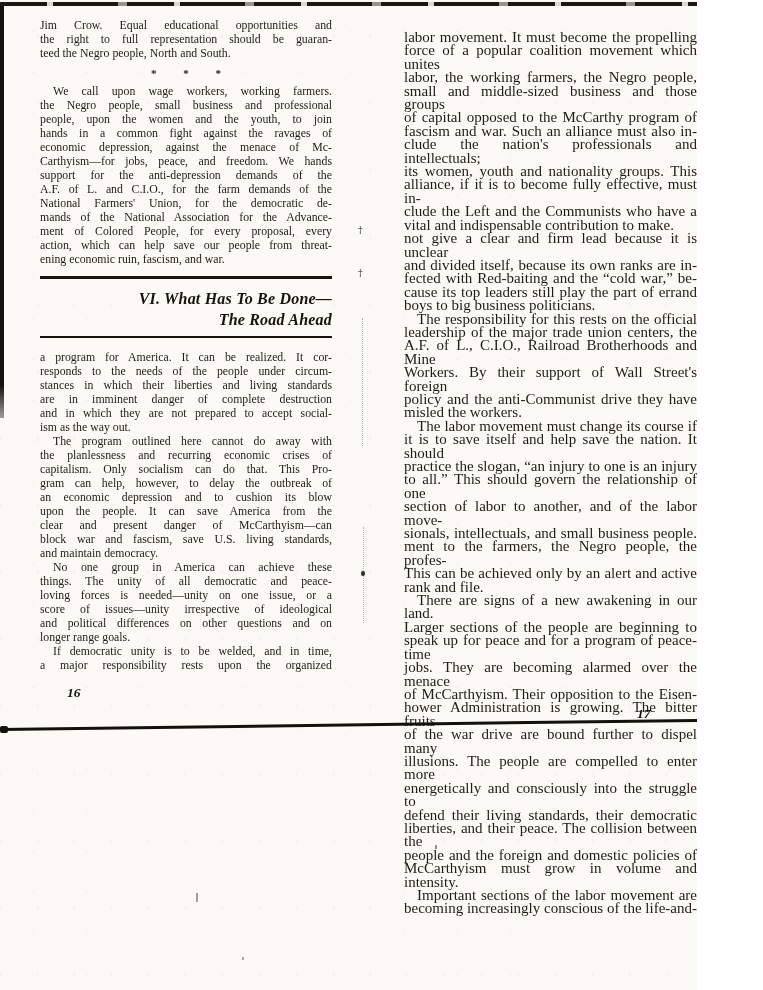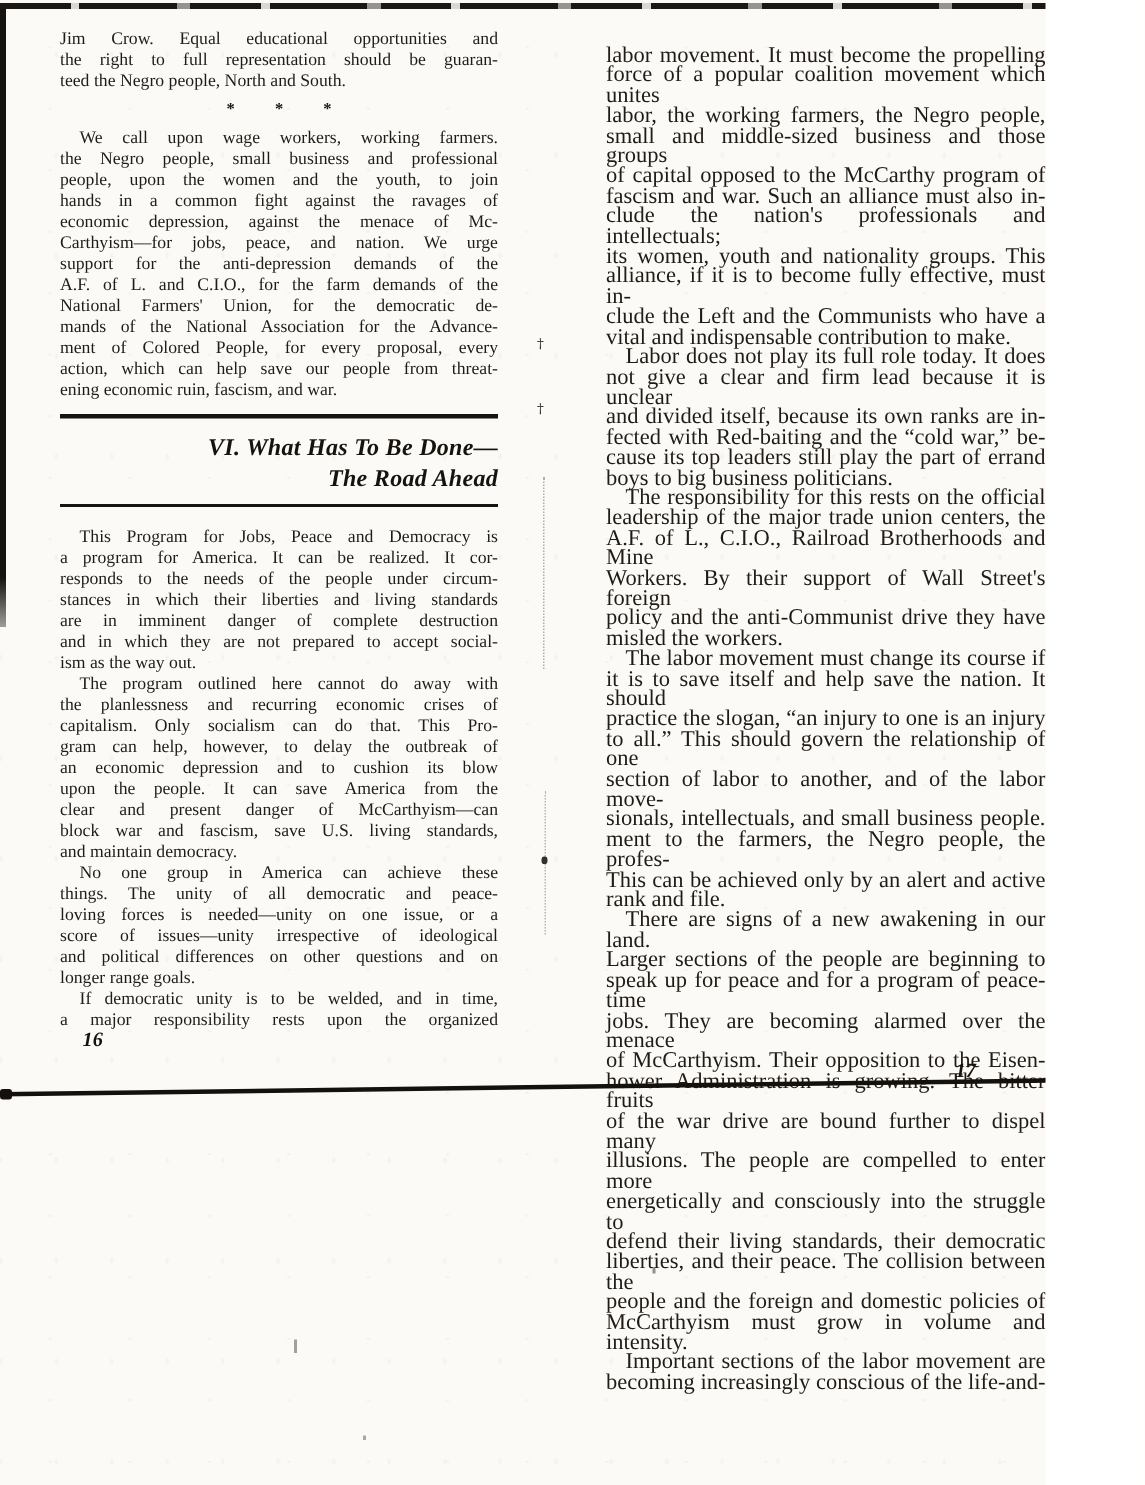--- a/index.html
+++ b/index.html
@@ -25,21 +25,21 @@
   .line{text-align:justify;text-align-last:justify;}
   .line.last{text-align-last:left;}
   .line.indent{text-indent:13px;}
   .stars{height:14px;margin:6px 0 4px;text-align:center;font-weight:700;font-size:11px;word-spacing:24px;color:#19140f;}
   .rule{height:2.5px;background:var(--rule);margin-top:10px;}
   .heading{margin-top:9px;font-weight:700;font-style:italic;font-size:16px;line-height:21px;letter-spacing:.2px;color:#17120c;text-align:right;}
   .heading .h2{padding-left:29px;}
   .heading + .rule{margin-top:6px;}
   .rule + .line{margin-top:12px;}
   .pagenum{position:absolute;font-style:italic;font-weight:700;font-size:13.5px;color:#17120c;}
-  #pn-left{left:55px;top:685px;}
+  #pn-left{left:67px;top:685px;}
   #pn-right{left:637px;top:693px;margin-top:13px;}
   .artifact{position:absolute;}
   .top-edge{left:0;top:2px;width:737px;height:3.5px;
     background:repeating-linear-gradient(90deg,#1b1713 0 47px,rgba(27,23,19,.15) 47px 53px,#1b1713 53px 118px,rgba(27,23,19,.45) 118px 127px);}
   .top-edge-right{left:737px;top:8px;width:26px;height:2px;background:#3f3a34;}
   .left-edge{left:0;top:6px;width:4px;height:412px;background:linear-gradient(180deg,#16120e 0 92%,rgba(22,18,14,.4));}
   .bottom-rule{left:0;top:728px;width:766px;height:3px;background:#14100c;transform:rotate(-0.75deg);transform-origin:0 50%;}
   .bottom-rule::before{content:"";position:absolute;left:0;top:-2px;width:8px;height:7px;background:#14100c;border-radius:2px;}
   .dagger{position:absolute;font-size:9px;line-height:1;color:#241f1a;font-family:"DejaVu Serif",serif;}
   .dg1{left:358px;top:226px;}
@@ -64,35 +64,34 @@
   <div class="col" id="col-left">
       <div class="line">Jim Crow. Equal educational opportunities and</div>
       <div class="line">the right to full representation should be guaran-</div>
       <div class="line last">teed the Negro people, North and South.</div>
       <div class="stars">* * *</div>
       <div class="line indent">We call upon wage workers, working farmers.</div>
       <div class="line">the Negro people, small business and professional</div>
       <div class="line">people, upon the women and the youth, to join</div>
       <div class="line">hands in a common fight against the ravages of</div>
       <div class="line">economic depression, against the menace of Mc-</div>
-      <div class="line">Carthyism—for jobs, peace, and nation. We urge</div>
+      <div class="line">Carthyism—for jobs, peace, and freedom. We hands</div>
       <div class="line">support for the anti-depression demands of the</div>
       <div class="line">A.F. of L. and C.I.O., for the farm demands of the</div>
       <div class="line">National Farmers' Union, for the democratic de-</div>
       <div class="line">mands of the National Association for the Advance-</div>
       <div class="line">ment of Colored People, for every proposal, every</div>
       <div class="line">action, which can help save our people from threat-</div>
       <div class="line last">ening economic ruin, fascism, and war.</div>
       <div class="rule"></div>
       <div class="heading">
         <div class="h1">VI. What Has To Be Done—</div>
         <div class="h2">The Road Ahead</div>
       </div>
       <div class="rule"></div>
-      <div class="line indent">This Program for Jobs, Peace and Democracy is</div>
       <div class="line">a program for America. It can be realized. It cor-</div>
       <div class="line">responds to the needs of the people under circum-</div>
       <div class="line">stances in which their liberties and living standards</div>
       <div class="line">are in imminent danger of complete destruction</div>
       <div class="line">and in which they are not prepared to accept social-</div>
       <div class="line last">ism as the way out.</div>
       <div class="line indent">The program outlined here cannot do away with</div>
       <div class="line">the planlessness and recurring economic crises of</div>
       <div class="line">capitalism. Only socialism can do that. This Pro-</div>
       <div class="line">gram can help, however, to delay the outbreak of</div>
@@ -115,21 +114,20 @@
       <div class="line">force of a popular coalition movement which unites</div>
       <div class="line">labor, the working farmers, the Negro people,</div>
       <div class="line">small and middle-sized business and those groups</div>
       <div class="line">of capital opposed to the McCarthy program of</div>
       <div class="line">fascism and war. Such an alliance must also in-</div>
       <div class="line">clude the nation's professionals and intellectuals;</div>
       <div class="line">its women, youth and nationality groups. This</div>
       <div class="line">alliance, if it is to become fully effective, must in-</div>
       <div class="line">clude the Left and the Communists who have a</div>
       <div class="line last">vital and indispensable contribution to make.</div>
-      <div class="line indent">Labor does not play its full role today. It does</div>
       <div class="line">not give a clear and firm lead because it is unclear</div>
       <div class="line">and divided itself, because its own ranks are in-</div>
       <div class="line">fected with Red-baiting and the “cold war,” be-</div>
       <div class="line">cause its top leaders still play the part of errand</div>
       <div class="line last">boys to big business politicians.</div>
       <div class="line indent">The responsibility for this rests on the official</div>
       <div class="line">leadership of the major trade union centers, the</div>
       <div class="line">A.F. of L., C.I.O., Railroad Brotherhoods and Mine</div>
       <div class="line">Workers. By their support of Wall Street's foreign</div>
       <div class="line">policy and the anti-Communist drive they have</div>

